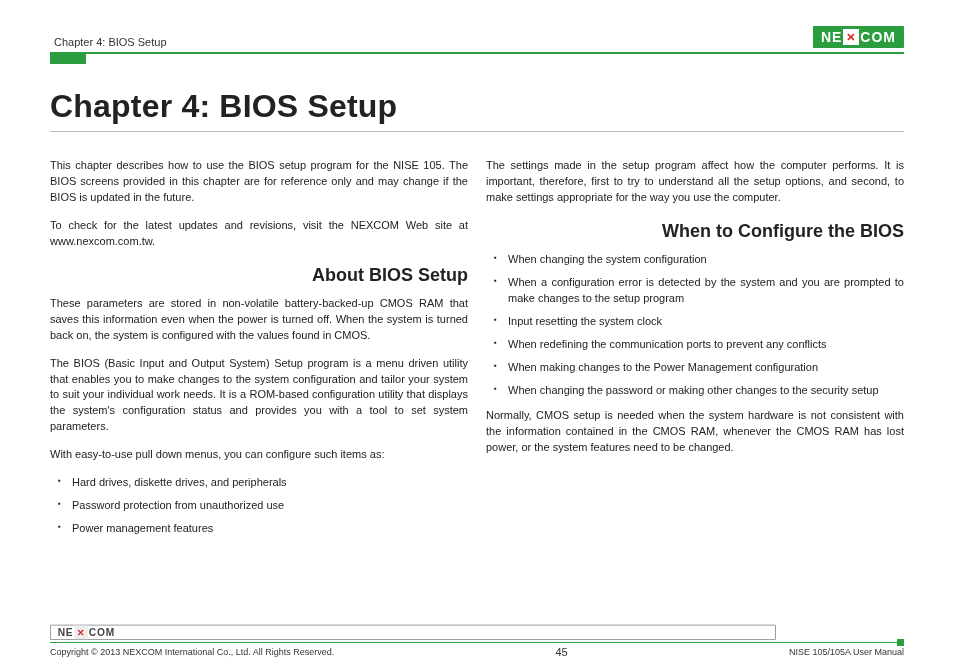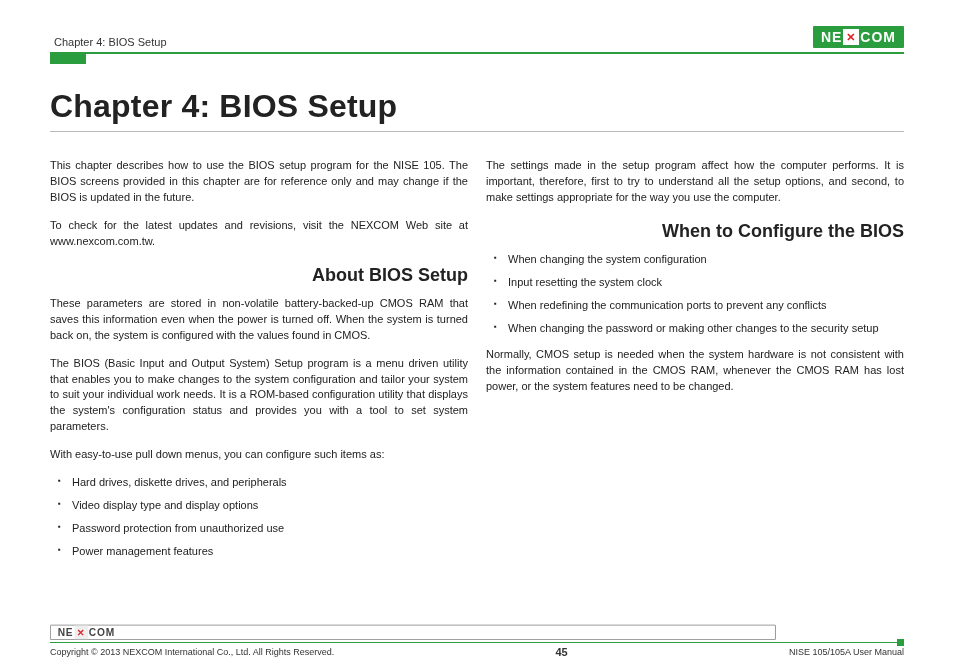--- a/index.html
+++ b/index.html
@@ -142,21 +142,21 @@
     color: #333;
   }
   .footer-logo {
     transform: scale(0.85);
     transform-origin: left bottom;
     margin-bottom: 2px;
   }
   .footer-logo .logo { background:#fff; border:1px solid #888; height:18px;}
   .footer-logo .logo-text{ color:#444; font-size:12px;}
   .footer-logo .logo-x{ background:#eee; }
-  .page-num { font-weight: 700; font-size: 11px; }
+  .page-num { font-weight: 400; font-size: 11px; }
 </style>
 </head>
 <body>
 
 <div class="header-row">
   <div class="header-left">Chapter 4: BIOS Setup</div>
   <div class="logo">
     <span class="logo-text">NE<span class="logo-x"></span>COM</span>
   </div>
 </div>
@@ -169,33 +169,34 @@
 <div class="columns">
   <div class="col">
     <p>This chapter describes how to use the BIOS setup program for the NISE 105. The BIOS screens provided in this chapter are for reference only and may change if the BIOS is updated in the future.</p>
     <p>To check for the latest updates and revisions, visit the NEXCOM Web site at www.nexcom.com.tw.</p>
     <h2 class="section-h">About BIOS Setup</h2>
     <p>These parameters are stored in non-volatile battery-backed-up CMOS RAM that saves this information even when the power is turned off. When the system is turned back on, the system is configured with the values found in CMOS.</p>
     <p>The BIOS (Basic Input and Output System) Setup program is a menu driven utility that enables you to make changes to the system configuration and tailor your system to suit your individual work needs. It is a ROM-based configuration utility that displays the system's configuration status and provides you with a tool to set system parameters.</p>
     <p>With easy-to-use pull down menus, you can configure such items as:</p>
     <ul class="bullets">
       <li>Hard drives, diskette drives, and peripherals</li>
-      <li>Video display type and display options</li>
       <li>Password protection from unauthorized use</li>
       <li>Power management features</li>
     </ul>
   </div>
 
   <div class="col">
     <p>The settings made in the setup program affect how the computer performs. It is important, therefore, first to try to understand all the setup options, and second, to make settings appropriate for the way you use the computer.</p>
     <h2 class="section-h">When to Configure the BIOS</h2>
     <ul class="bullets">
       <li>When changing the system configuration</li>
+      <li>When a configuration error is detected by the system and you are prompted to make changes to the setup program</li>
       <li>Input resetting the system clock</li>
       <li>When redefining the communication ports to prevent any conflicts</li>
+      <li>When making changes to the Power Management configuration</li>
       <li>When changing the password or making other changes to the security setup</li>
     </ul>
     <p>Normally, CMOS setup is needed when the system hardware is not consistent with the information contained in the CMOS RAM, whenever the CMOS RAM has lost power, or the system features need to be changed.</p>
   </div>
 </div>
 
 <div class="footer">
   <div class="footer-logo">
     <div class="logo">
       <span class="logo-text">NE<span class="logo-x"></span>COM</span>

